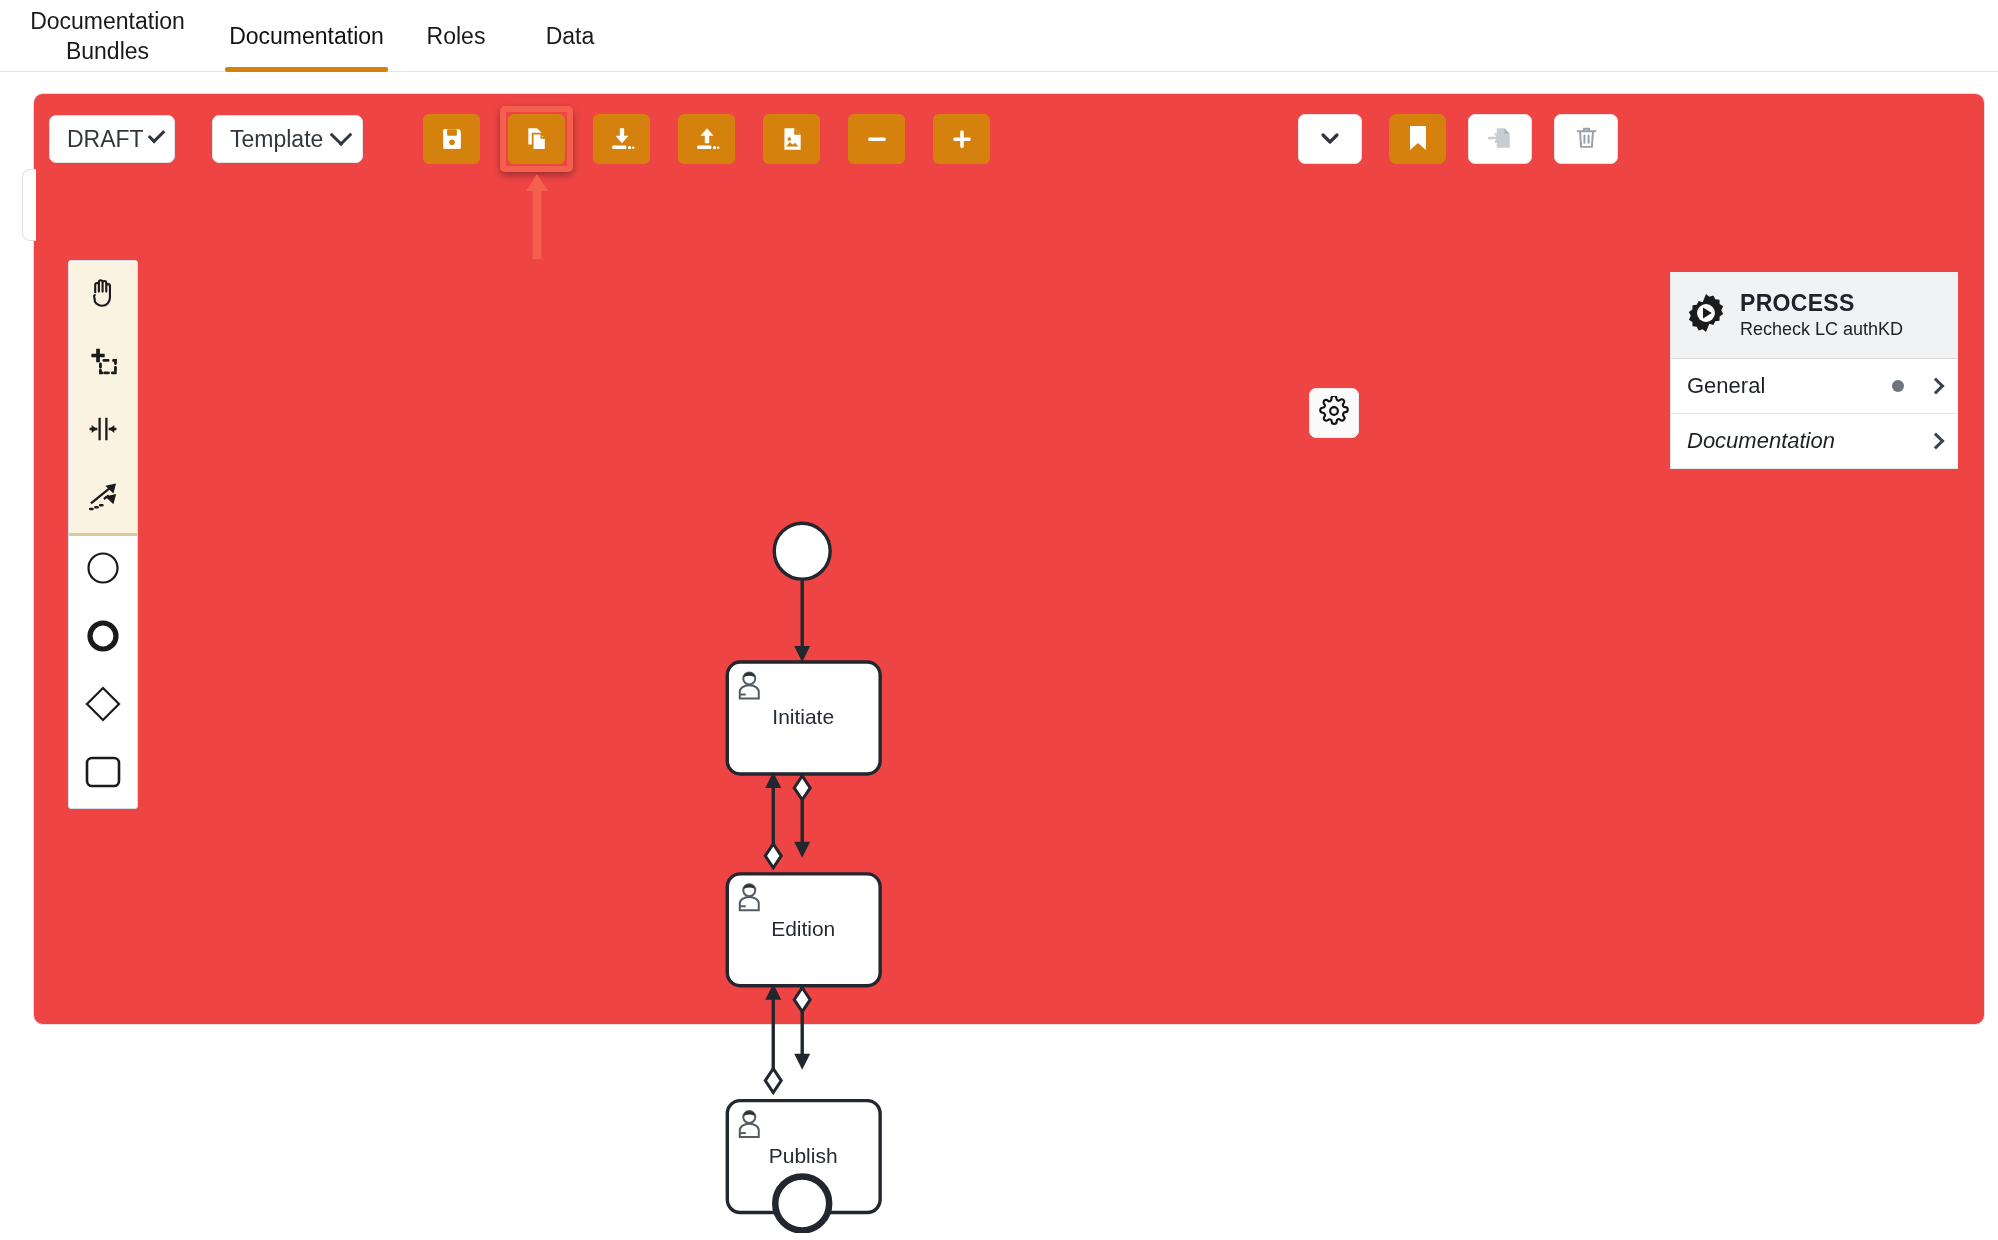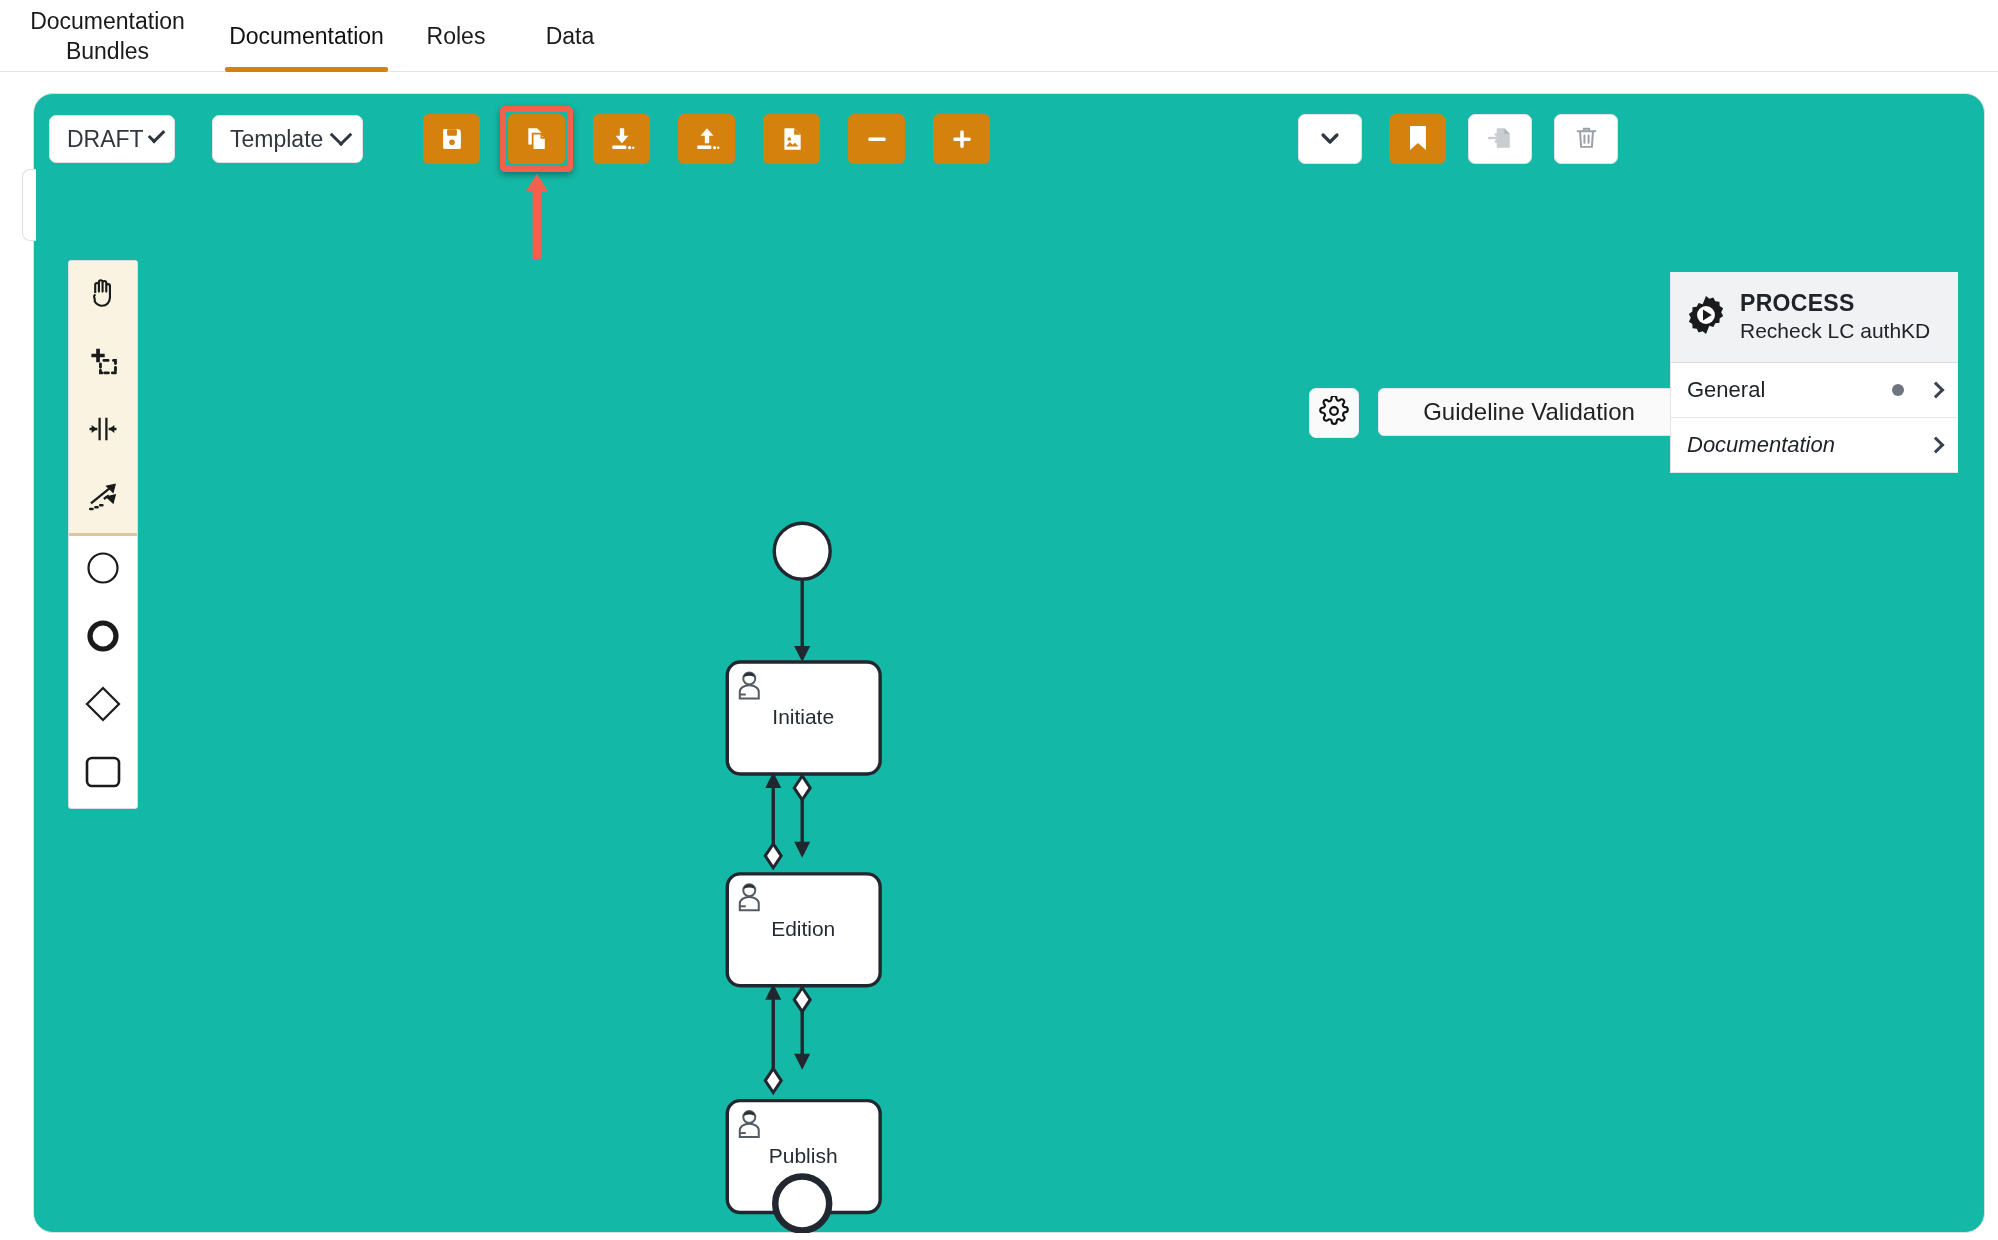--- a/index.html
+++ b/index.html
@@ -35,24 +35,24 @@
   .nav-item.active::after {
     content: "";
     position: absolute; left: 10px; right: 10px; bottom: 0;
     height: 5px; background: #d4820d; border-radius: 2px;
   }
 
   
   .editor-frame {
     position: absolute;
     left: 33px; top: 93px;
-    width: 1952px; height: 1140px;
+    width: 1952px; height: 932px;
     border: 1px solid #e0e0e0;
-    border-radius: 20px;
-    background: #14b8a6;
+    border-radius: 10px;
+    background: #ef4444;
   }
   .left-stub {
     position: absolute; left: -12px; top: 75px;
     width: 14px; height: 72px;
     border: 1px solid #e0e0e0; border-right: none;
     border-radius: 8px 0 0 8px;
     background: #fff;
   }
 
   
@@ -181,21 +181,21 @@
     display: flex; align-items: center; gap: 13px;
     background: #f1f2f4;
     padding: 17px 14px;
     border-bottom: 1px solid #dadada;
     cursor: pointer;
   }
   .props-head-text { line-height: 1.28; }
   .props-kind {
     font-size: 23px; font-weight: bold; color: #20242a; letter-spacing: .3px;
   }
-  .props-name { font-size: 21px; color: #20242a; }
+  .props-name { font-size: 18px; color: #20242a; }
   .props-row {
     display: flex; align-items: center;
     padding: 14px 16px;
     border-bottom: 1px solid #e6e6e6;
     font-size: 22px; color: #1e2228;
     cursor: pointer;
   }
   .props-row .label { flex: 1; }
   .props-row.italic .label { font-style: italic; }
   .dot { width: 12px; height: 12px; border-radius: 50%; background: #6e757e; margin-right: 26px; }
@@ -430,23 +430,20 @@
 
       <div class="gear-btn">
         <span>
           <svg width="30" height="30" viewBox="0 0 24 24" fill="none" stroke="#111" stroke-width="1.7">
             <circle cx="12" cy="12" r="3.1"></circle>
             <path d="M19.4 14.4a1.6 1.6 0 00.33 1.77l.06.06a2 2 0 11-2.83 2.83l-.06-.06a1.6 1.6 0 00-1.77-.33 1.6 1.6 0 00-1 1.47v.17a2 2 0 11-4 0v-.09a1.6 1.6 0 00-1.05-1.47 1.6 1.6 0 00-1.77.33l-.06.06a2 2 0 11-2.83-2.83l.06-.06A1.6 1.6 0 004.6 14.4a1.6 1.6 0 00-1.47-1H3a2 2 0 110-4h.09A1.6 1.6 0 004.6 8.35a1.6 1.6 0 00-.33-1.77l-.06-.06a2 2 0 112.83-2.83l.06.06a1.6 1.6 0 001.77.33h.08a1.6 1.6 0 001-1.47V2a2 2 0 114 0v.09a1.6 1.6 0 001 1.47 1.6 1.6 0 001.77-.33l.06-.06a2 2 0 112.83 2.83l-.06.06a1.6 1.6 0 00-.33 1.77v.08a1.6 1.6 0 001.47 1H21a2 2 0 110 4h-.09a1.6 1.6 0 00-1.47 1z"></path>
           </svg>
         </span>
       </div>
 
-      <div class="validation-btn">
-        <span>Guideline Validation</span>
-      </div>
 
       <div class="props">
         <div class="props-head">
           <span>
             <svg width="42" height="42" viewBox="0 0 24 24">
               <path d="M12 1.2l1.9 1.5 2.3-.7 1.1 2.1 2.4.3.1 2.4 2 1.4-1.1 2.2 1.1 2.2-2 1.4-.1 2.4-2.4.3-1.1 2.1-2.3-.7L12 22.8l-1.9-1.5-2.3.7-1.1-2.1-2.4-.3-.1-2.4-2-1.4L3.3 13.6 2.2 11.4l2-1.4.1-2.4 2.4-.3 1.1-2.1 2.3.7L12 1.2z" fill="#1b1b1b"></path>
               <circle cx="12" cy="12" r="5.1" fill="#fff"></circle>
               <path d="M10.3 8.9l5 3.1-5 3.1V8.9z" fill="#1b1b1b"></path>
             </svg>
           </span>

